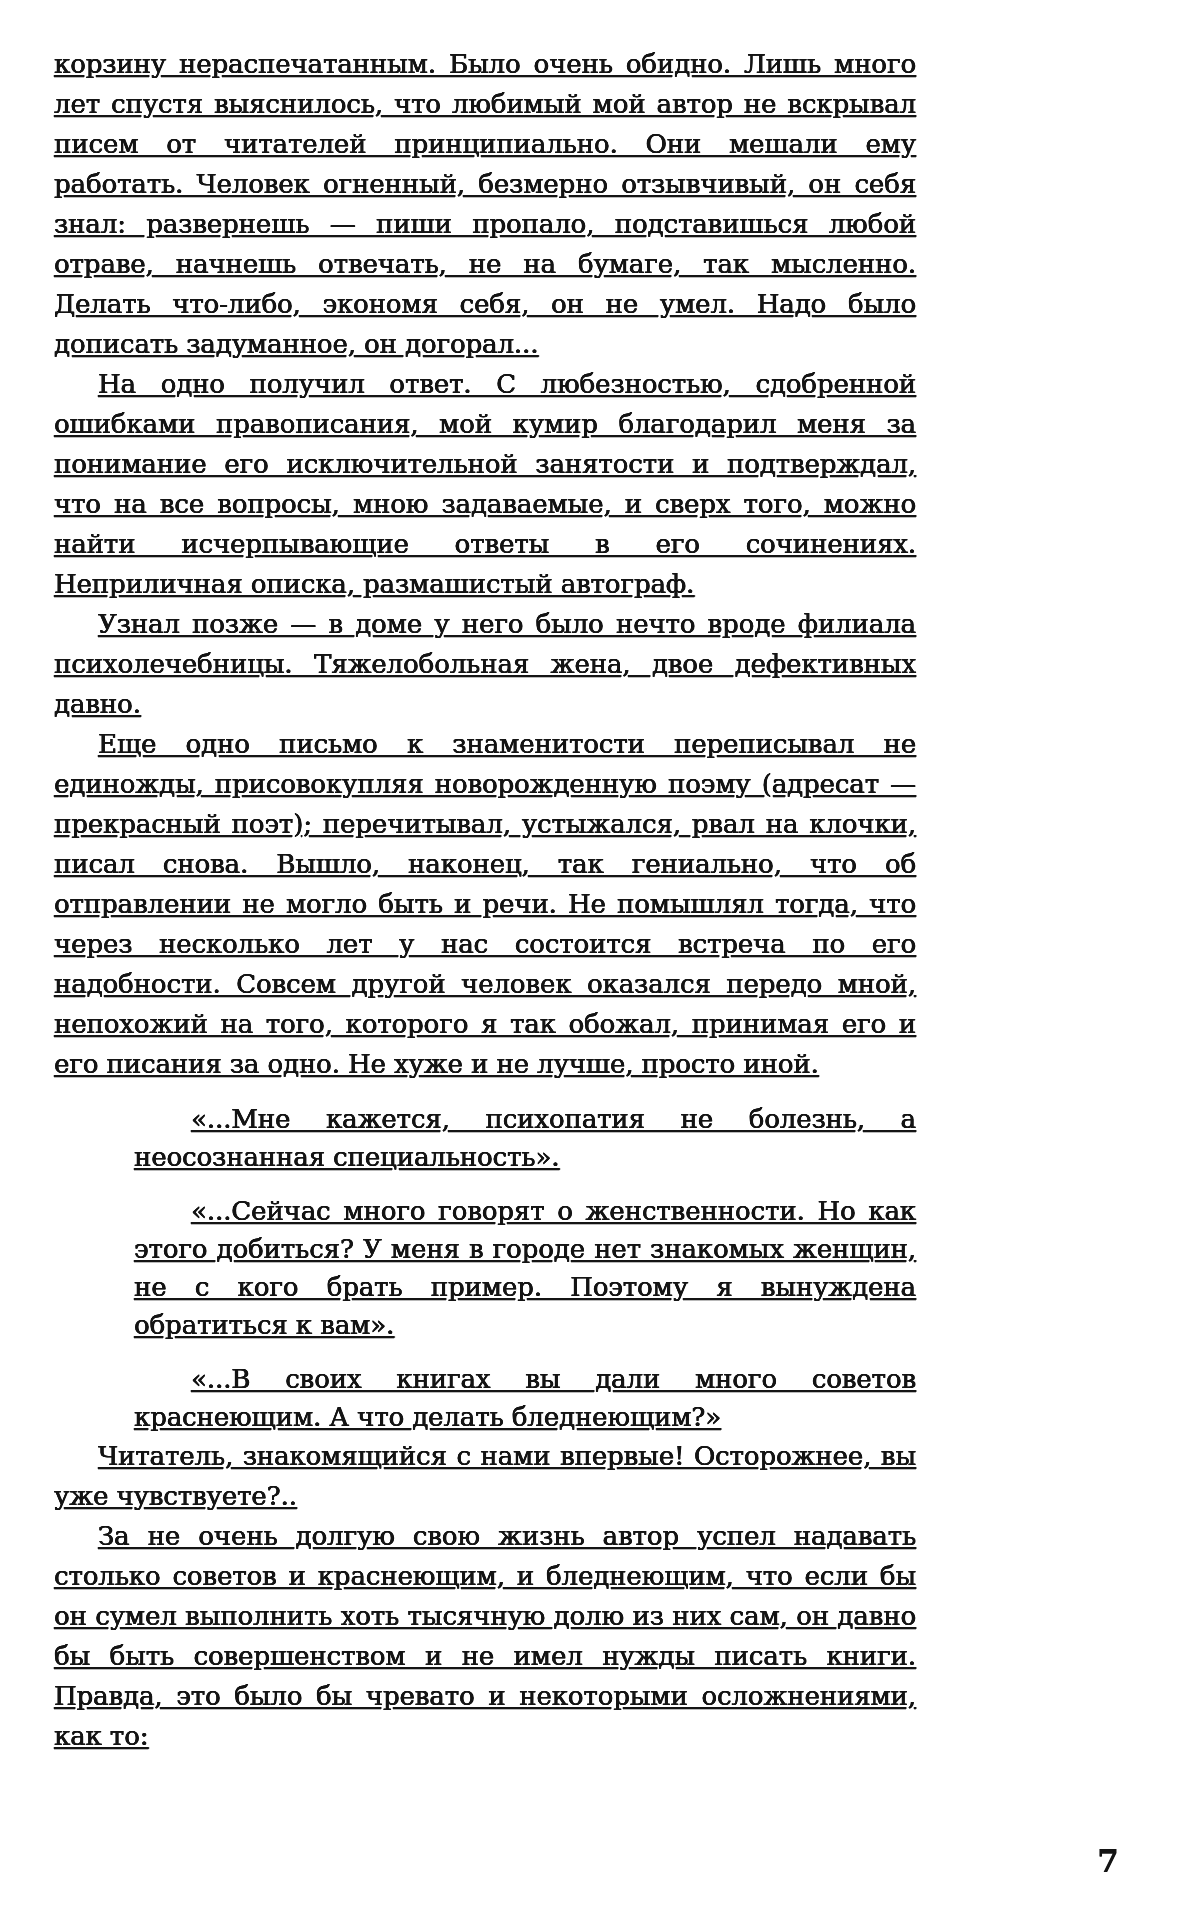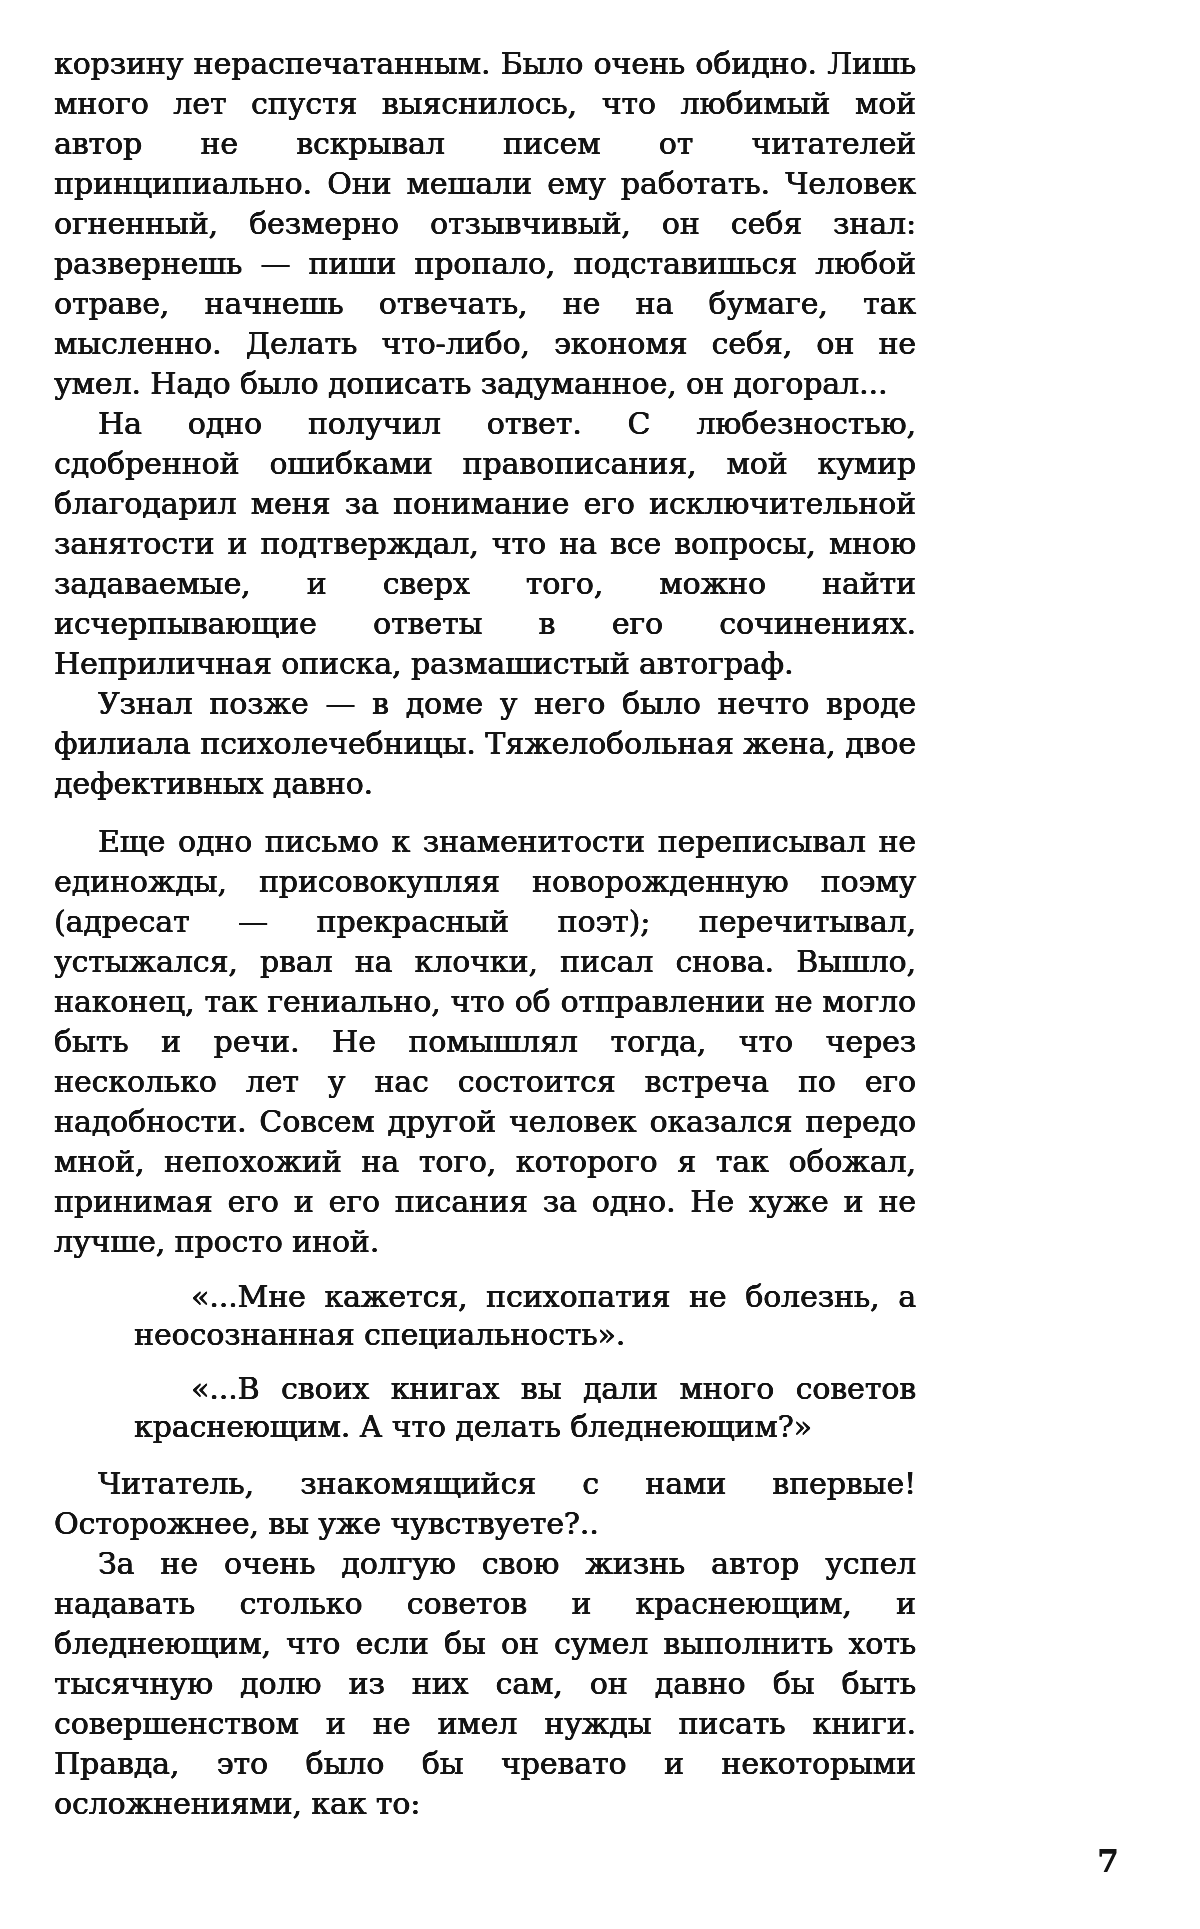--- a/index.html
+++ b/index.html
@@ -10,38 +10,38 @@
     background: #ffffff;
     overflow: hidden;
   }
   .text-column {
     position: absolute;
     left: 54px;
     top: 44px;
     width: 862px;
     color: #141414;
     font-family: "DejaVu Serif", "Liberation Serif", serif;
-    font-size: 30px;
+    font-size: 26px;
     line-height: 40px;
     text-align: justify;
     letter-spacing: -0.1px;
     hyphens: auto;
     -webkit-hyphens: auto;
     
     text-shadow: 0.45px 0 currentColor, -0.25px 0 currentColor, 0 0.3px currentColor;
+    text-decoration: underline;
   }
   .text-column p {
     margin: 0;
     text-indent: 44px;
   }
   .text-column p.continuation {
     text-indent: 0;
   }
   .text-column p.section-gap {
-    margin-top: 18px;
   }
   .text-column p.quote {
     margin-left: 80px;
     text-indent: 57px;
     line-height: 38px;
   }
   .text-column p.quote-gap {
     margin-top: 16px;
   }
   .page-number {
@@ -59,18 +59,19 @@
 </head>
 <body>
 
 <div class="page">
   <div class="text-column">
     <p class="continuation">корзину нераспечатанным. Было очень обидно. Лишь много лет спустя выяснилось, что любимый мой автор не вскрывал писем от читателей принципиально. Они мешали ему работать. Человек огненный, безмерно отзывчивый, он себя знал: развернешь — пиши пропало, подставишься любой отраве, начнешь отвечать, не на бумаге, так мысленно. Делать что-либо, экономя себя, он не умел. Надо было дописать задуманное, он догорал...</p>
     <p>На одно получил ответ. С любезностью, сдобренной ошибками правописания, мой кумир благодарил меня за понимание его исключительной занятости и подтверждал, что на все вопросы, мною задаваемые, и сверх того, можно найти исчерпывающие ответы в его сочинениях. Неприличная описка, размашистый автограф.</p>
     <p>Узнал позже — в доме у него было нечто вроде филиала психолечебницы. Тяжелобольная жена, двое дефективных давно.</p>
     <p class="section-gap">Еще одно письмо к знаменитости переписывал не единожды, присовокупляя новорожденную поэму (адресат — прекрасный поэт); перечитывал, устыжался, рвал на клочки, писал снова. Вышло, наконец, так гениально, что об отправлении не могло быть и речи. Не помышлял тогда, что через несколько лет у нас состоится встреча по его надобности. Совсем другой человек оказался передо мной, непохожий на того, которого я так обожал, принимая его и его писания за одно. Не хуже и не лучше, просто иной.</p>
     <p class="quote quote-gap">«...Мне кажется, психопатия не болезнь, а неосознанная специальность».</p>
+    <p class="quote quote-gap">«...Сейчас много говорят о женственности. Но как этого добиться? У меня в городе нет знакомых женщин, не с кого брать пример. Поэтому я вынуждена обратиться к вам».</p>
     <p class="quote quote-gap">«...В своих книгах вы дали много советов краснеющим. А что делать бледнеющим?»</p>
     <p class="section-gap">Читатель, знакомящийся с нами впервые! Осторожнее, вы уже чувствуете?..</p>
     <p>За не очень долгую свою жизнь автор успел надавать столько советов и краснеющим, и бледнеющим, что если бы он сумел выполнить хоть тысячную долю из них сам, он давно бы быть совершенством и не имел нужды писать книги. Правда, это было бы чревато и некоторыми осложнениями, как то:</p>
   </div>
   <div class="page-number">7</div>
 </div>
 
 </body></html>

